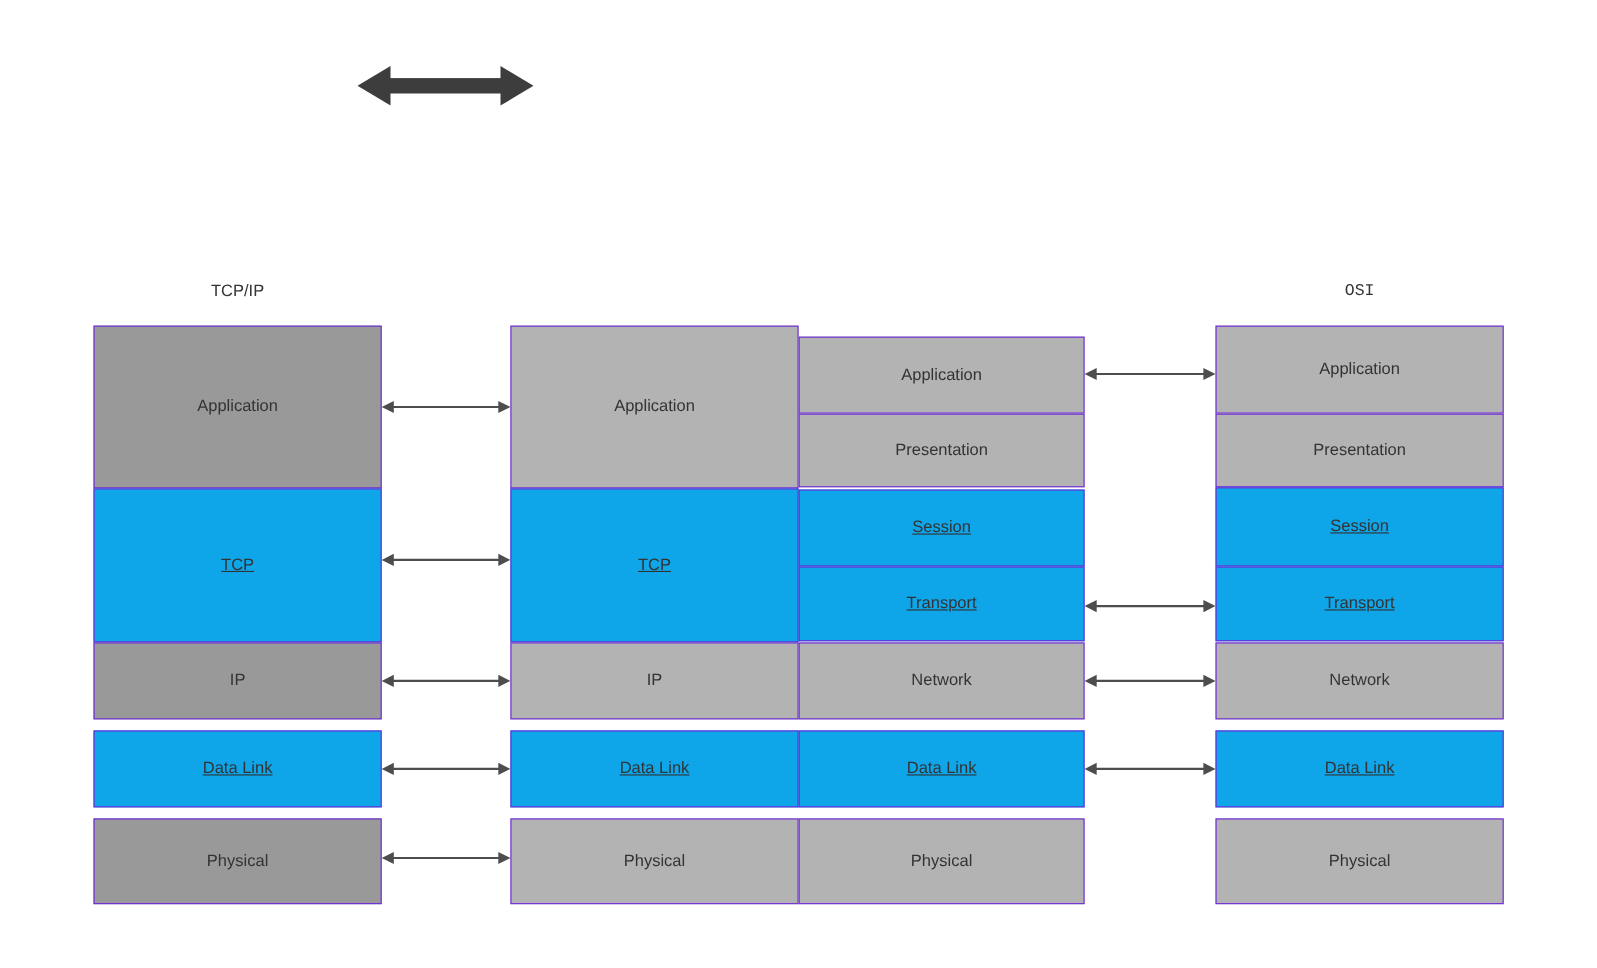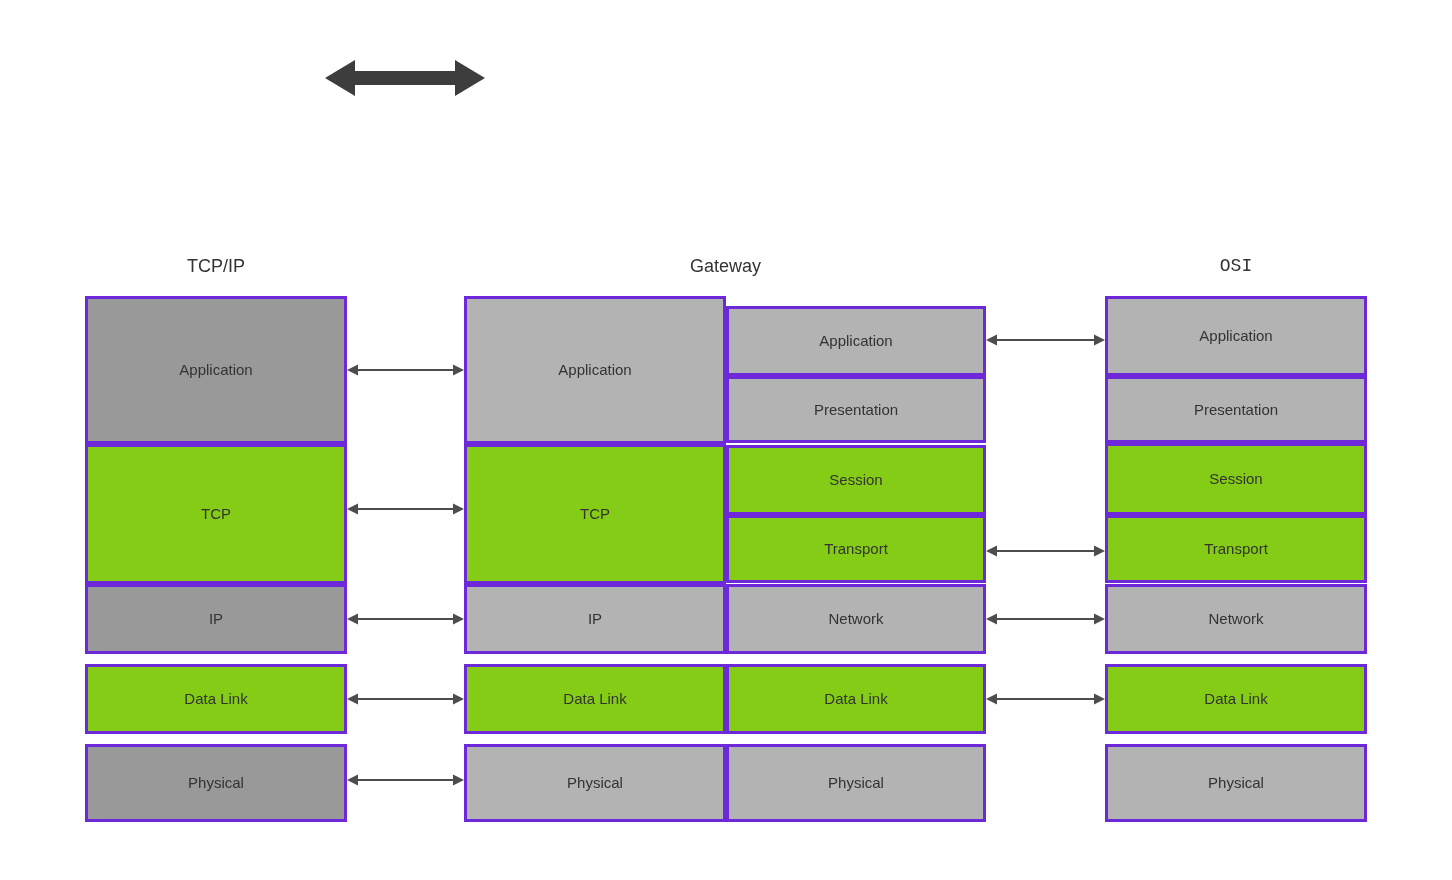--- a/index.html
+++ b/index.html
@@ -26,45 +26,45 @@
     position: absolute;
     left: 325px;
     top: 58px;
     width: 160px;
     height: 40px;
   }
 
   
   .col-title {
     position: absolute;
-    font-size: 18px;
+    font-size: 15px;
     color: #333;
     text-align: center;
     white-space: nowrap;
   }
   #title-tcpip { left: 85px;  top: 256px; width: 262px; }
   #title-gateway { left: 464px; top: 256px; width: 523px; }
   #title-osi { left: 1105px; top: 256px; width: 262px; font-family: Liberation Mono, monospace; }
 
   
   .box {
     position: absolute;
     box-sizing: border-box;
-    border: 3px solid #6d28d9;
+    border: 1px solid #6d28d9;
     display: flex;
     align-items: center;
     justify-content: center;
     font-size: 15px;
     color: #333333;
     text-align: right;
     line-height: 1.2;
   }
   .fill-dark  { background: #999999; }
   .fill-mid   { background: #b3b3b3; }
-  .fill-white { background: #84cc16; }
+  .fill-white { background: #0ea5e9; text-decoration: underline; }
 
   
   .arrow {
     position: absolute;
     height: 18px;
   }
   .arrow svg { display: block; }
 </style>
 </head>
 <body>
@@ -75,21 +75,20 @@
     <svg width="160" height="40" viewBox="0 0 160 40">
       <g fill="#3d3d3d">
         <rect x="26" y="13" width="108" height="14"></rect>
         <polygon points="0,20 30,2 30,38"></polygon>
         <polygon points="160,20 130,2 130,38"></polygon>
       </g>
     </svg>
   </div>
 
   <div class="col-title" id="title-tcpip">TCP/IP</div>
-  <div class="col-title" id="title-gateway">Gateway</div>
   <div class="col-title" id="title-osi">OSI</div>
 
   <div class="box fill-dark" style="left:85px;  top:296px; width:262px; height:148px;">Application</div>
   <div class="box fill-white" style="left:85px; top:444px; width:262px; height:140px;">TCP</div>
   <div class="box fill-dark" style="left:85px;  top:584px; width:262px; height:70px;">IP</div>
   <div class="box fill-white" style="left:85px; top:664px; width:262px; height:70px;">Data Link</div>
   <div class="box fill-dark" style="left:85px;  top:744px; width:262px; height:78px;">Physical</div>
 
   <div class="box fill-mid" style="left:464px; top:296px; width:262px; height:148px;">Application</div>
   <div class="box fill-white" style="left:464px; top:444px; width:262px; height:140px;">TCP</div>

